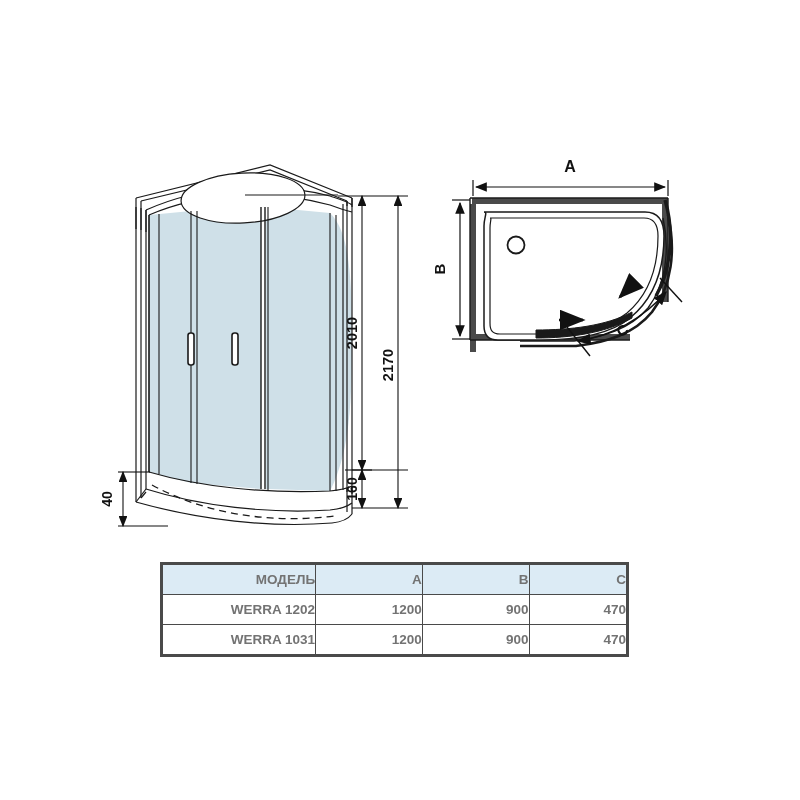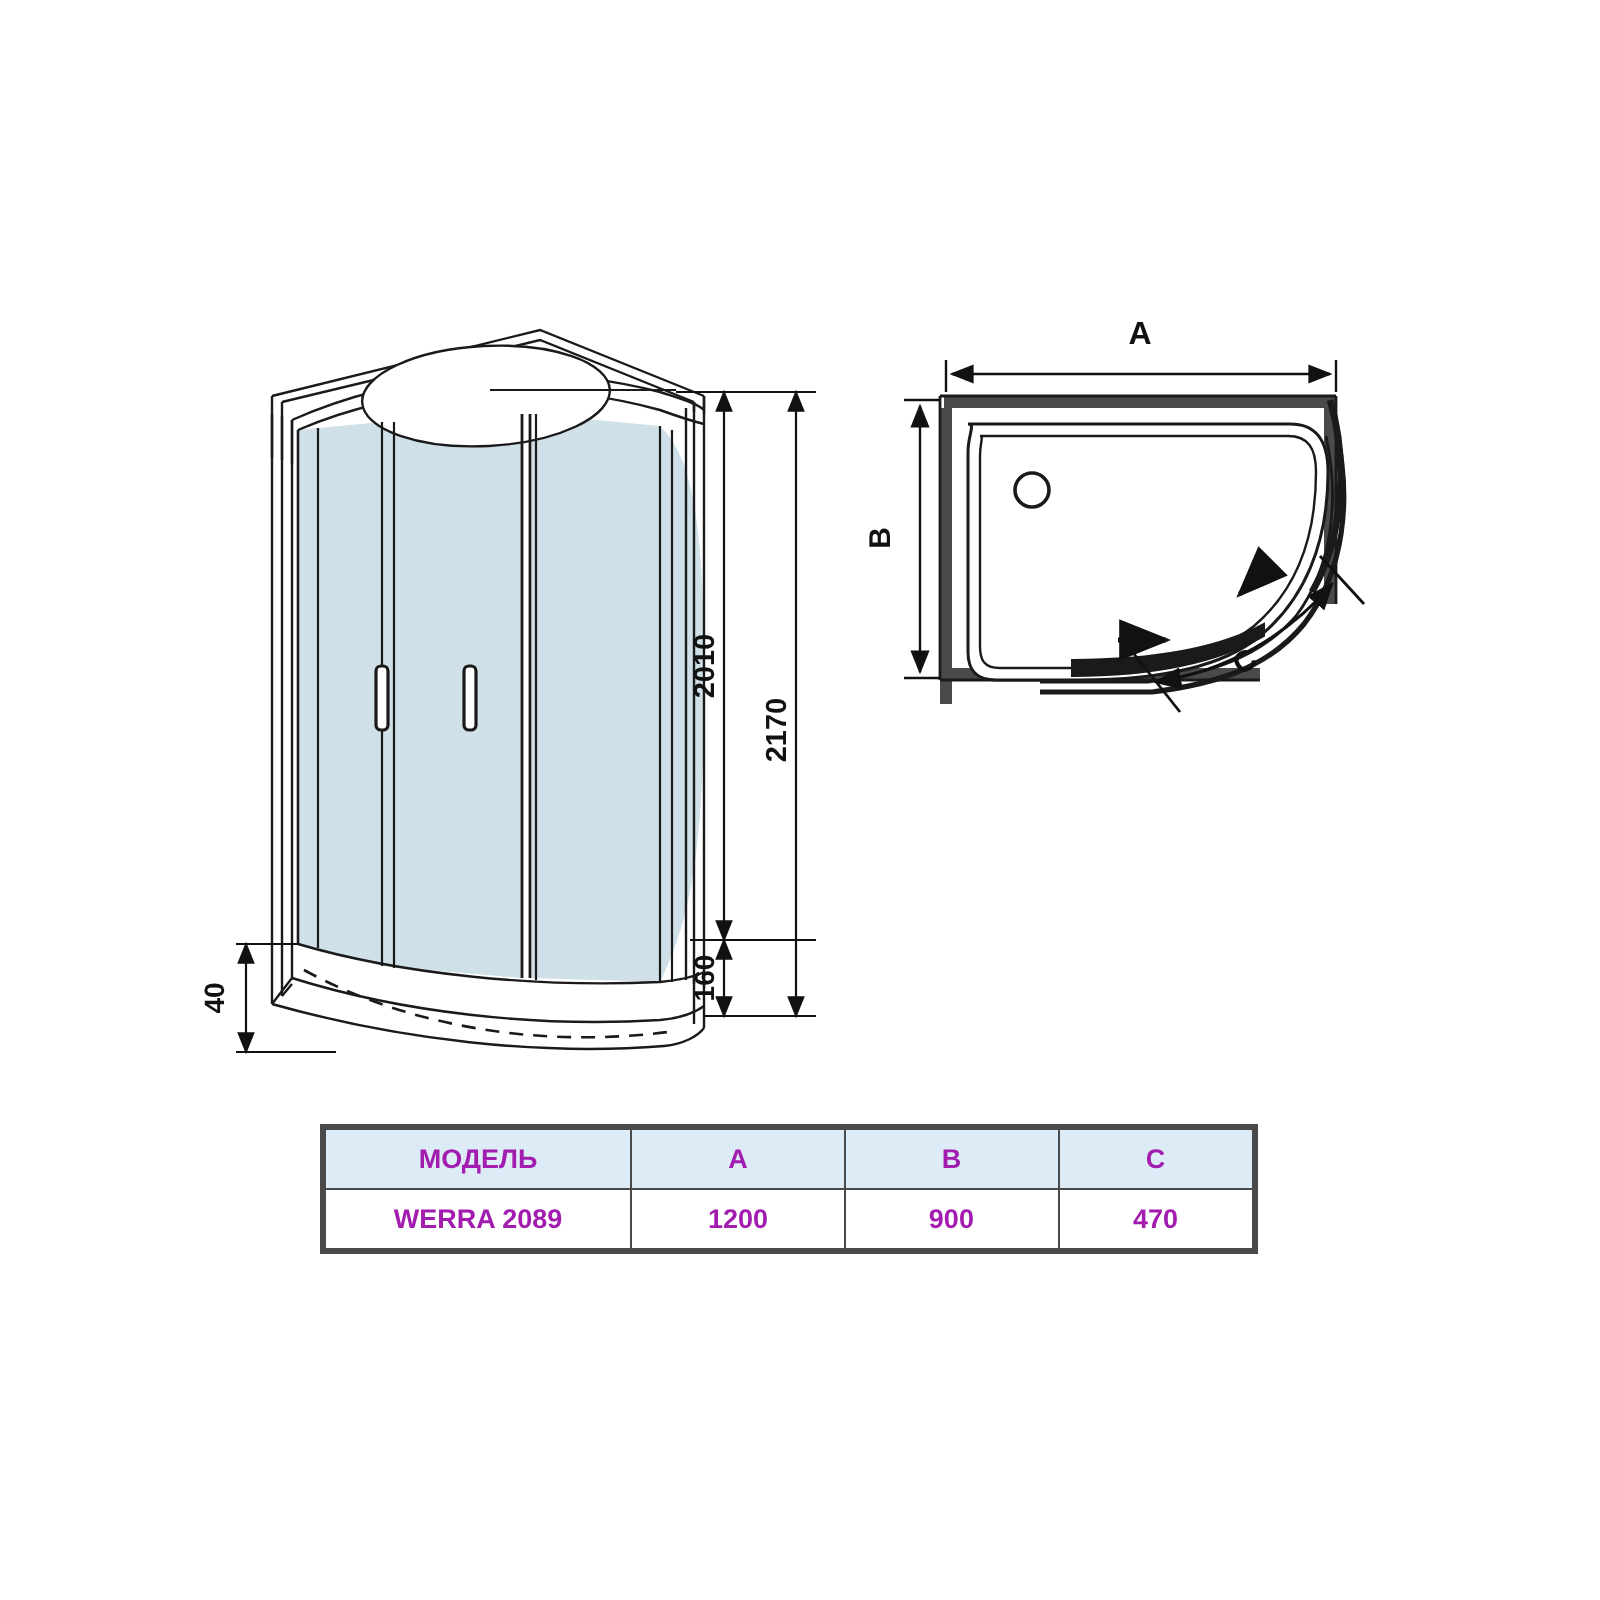--- a/index.html
+++ b/index.html
@@ -8,22 +8,22 @@
   #sheet{position:absolute;left:0;top:0;width:800px;height:800px;}
   svg{display:block;}
   .dimtxt{font-family:"Liberation Sans", sans-serif;font-weight:bold;fill:#111;}
   table{border-collapse:collapse;}
   #spec-table{position:absolute;left:160px;top:562px;width:465px;
               border:2px solid #4a4a4a;background:#fff;}
   #spec-table table{width:100%;}
   #spec-table th,#spec-table td{
       border:1px solid #4a4a4a;
       font-family:"Liberation Sans", sans-serif;
-      font-weight:bold;font-size:13.5px;color:#a21caf;
-      text-align:center;height:29px;padding:0;}
+      font-weight:bold;font-size:13.5px;color:#737373;
+      text-align:right;height:29px;padding:0;}
   #spec-table th{background:#dcebf5;}
   #spec-table td{background:#ffffff;}
   #spec-table .c-model{width:33%;}
   #spec-table .c-a{width:23%;}
   #spec-table .c-b{width:23%;}
   #spec-table .c-c{width:21%;}
 </style>
 </head>
 <body>
 
@@ -223,20 +223,26 @@
     <thead>
       <tr>
         <th class="c-model">МОДЕЛЬ</th>
         <th class="c-a">A</th>
         <th class="c-b">B</th>
         <th class="c-c">C</th>
       </tr>
     </thead>
     <tbody>
       <tr>
-        <td>WERRA 2089</td>
+        <td>WERRA 1202</td>
+        <td>1200</td>
+        <td>900</td>
+        <td>470</td>
+      </tr>
+      <tr>
+        <td>WERRA 1031</td>
         <td>1200</td>
         <td>900</td>
         <td>470</td>
       </tr>
     </tbody>
   </table>
 </div>
 
 </body></html>

